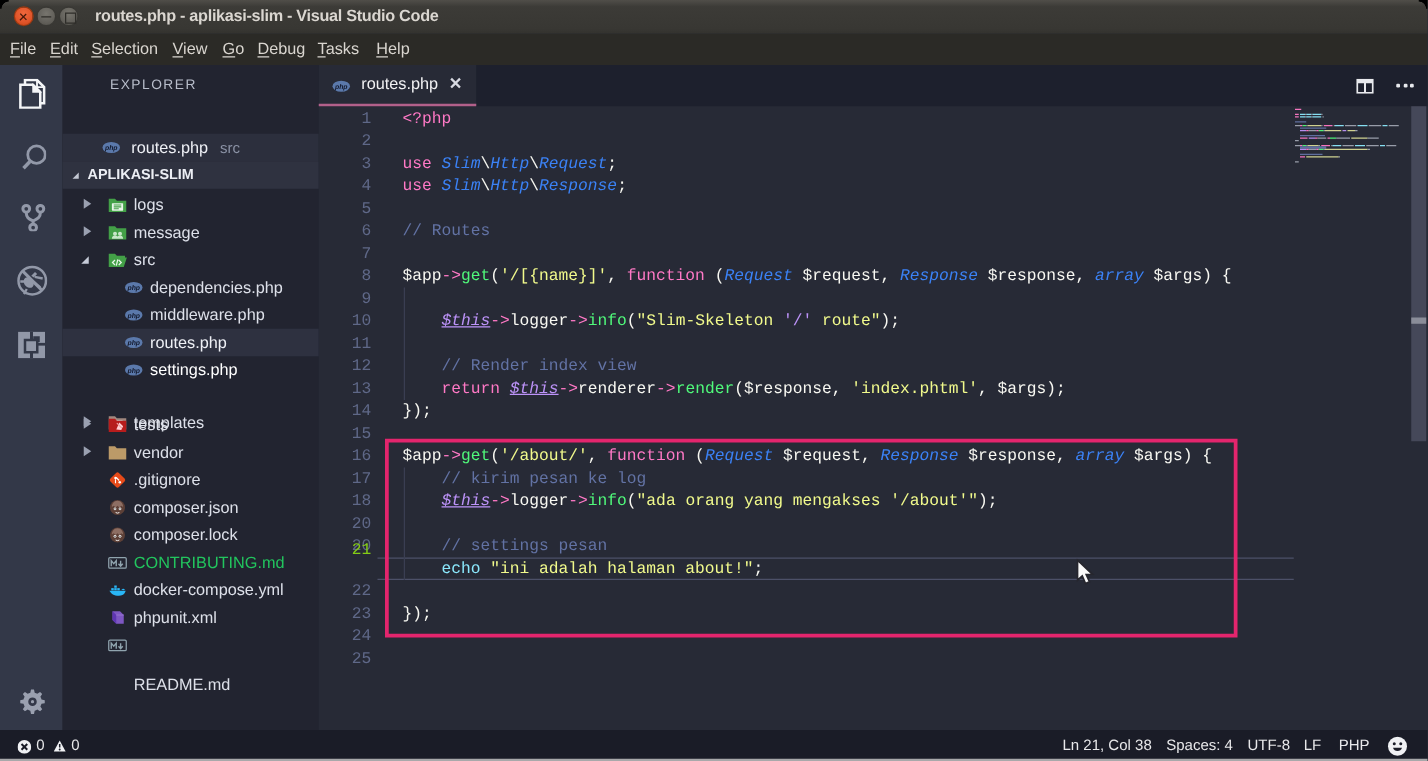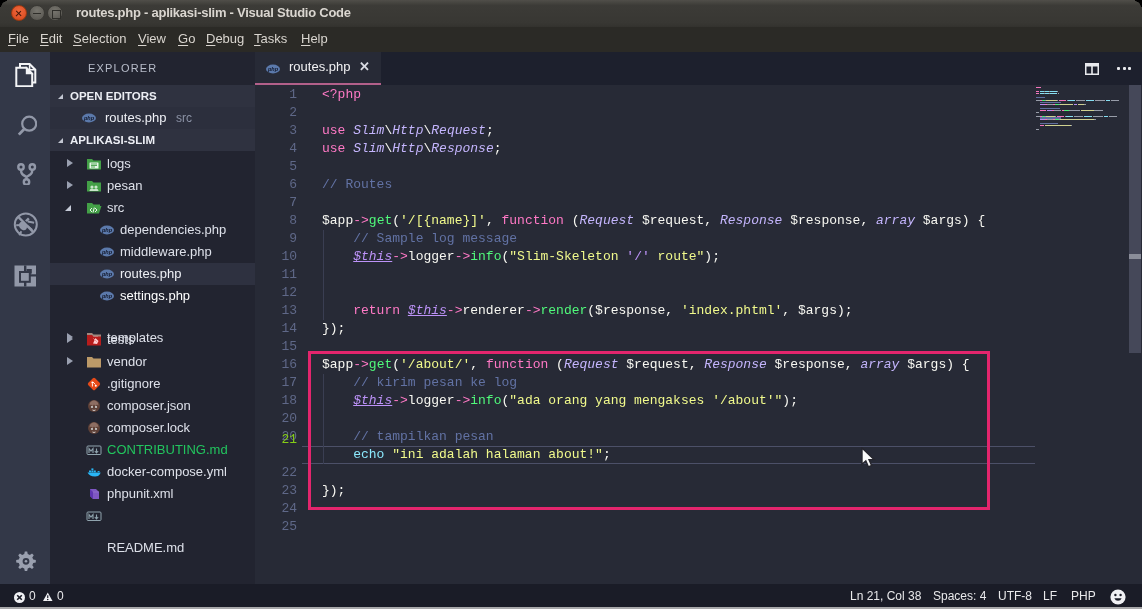--- a/index.html
+++ b/index.html
@@ -48,21 +48,21 @@
 #tabbar { position:absolute; left:0; top:0; width:887px; height:33px; background:#1d202d; }
 #tab1 { position:absolute; left:0; top:0; width:126px; height:33px; background:#272a36; border-bottom:2px solid #b2608a; }
 #tab1 .tname { position:absolute; left:34px; top:7px; color:#f1f1f3; font-size:13px; }
 #tab1 .tclose { position:absolute; left:104px; top:7px; color:#d8dae2; font-size:13px; font-weight:bold; }
 #editor { position:absolute; left:0; top:33px; width:887px; height:499px; }
 .ln { position:absolute; left:0; width:42px; height:18px; line-height:18px; font-family:"Liberation Mono",monospace; font-size:13px; color:#5f6888; text-align:right; }
 .cl { position:absolute; left:67px; height:18px; line-height:18px; font-family:"Liberation Mono",monospace; font-size:13px; color:#f8f8f2; white-space:pre; }
 .k { color:#ff79c6; }
 .f { color:#50fa7b; }
 .s { color:#f1fa8c; }
-.t { color:#c4b5fd; font-style:italic;text-align:right; }
+.t { color:#3b82f6; font-style:italic;text-align:right; }
 .v { color:#bd93f9; font-style:italic;text-decoration:underline; }
 .c { color:#6272a4; }
 .p2 { color:#bd93f9; }
 .e { color:#8be9fd; }
 #indent-guide1, #indent-guide2 { position:absolute; width:1px; background:#3a3e52; }
 #curline { position:absolute; left:47px; width:733px; height:18px; border-top:1px solid #4c5068; border-bottom:1px solid #4c5068; }
 #pinkbox { position:absolute; border:3px solid #e3256d; }
 #minimap { position:absolute; left:781px; top:0; width:92px; }
 .mm { position:absolute; height:1.2px; opacity:0.95; }
 #scrollbar { position:absolute; left:874px; top:0; width:12px; height:268px; background:#454859; }
@@ -136,24 +136,20 @@
       <rect x="16.6" y="11.3" width="6.4" height="2.2" fill="#333848"></rect>
       <rect x="7" y="9" width="9.8" height="9.8" fill="#9298a8" stroke="#333848" stroke-width="2"></rect>
     </svg>
     <svg class="abicon" style="top:497px;left:14px;" viewBox="0 0 24 24" fill="#9aa0af">
       <path d="M10.8 2.5 H13.2 L13.75 5.1 C14.5 5.3 15.2 5.6 15.85 6 L18.05 4.55 L19.75 6.25 L18.3 8.45 C18.7 9.1 19 9.8 19.2 10.55 L21.8 11.1 V13.5 L19.2 14.05 C19 14.8 18.7 15.5 18.3 16.15 L19.75 18.35 L18.05 20.05 L15.85 18.6 C15.2 19 14.5 19.3 13.75 19.5 L13.2 22.1 H10.8 L10.25 19.5 C9.5 19.3 8.8 19 8.15 18.6 L5.95 20.05 L4.25 18.35 L5.7 16.15 C5.3 15.5 5 14.8 4.8 14.05 L2.2 13.5 V11.1 L4.8 10.55 C5 9.8 5.3 9.1 5.7 8.45 L4.25 6.25 L5.95 4.55 L8.15 6 C8.8 5.6 9.5 5.3 10.25 5.1 Z M12 8.9 A3.4 3.4 0 1 0 12 15.7 A3.4 3.4 0 1 0 12 8.9" fill-rule="evenodd"></path>
         <circle cx="12" cy="12.3" r="1.3" fill="#9aa0af"></circle>
     </svg>
   </div>
   <div id="sidebar" class="abs">
     <div id="explorer-title">EXPLORER</div>
-    <div class="sechead" style="top:33px">
-        <div class="twisty"></div>
-        <div class="lbl">OPEN EDITORS</div>
-      </div>
     <div class="row" style="top:55px; background:#2c2f3d;">
       <svg class="ficon" style="left:31px" viewBox="0 0 16 16">
           <ellipse cx="8" cy="8" rx="7" ry="4.4" fill="#5b79ab"></ellipse>
           <text x="8" y="10.3" font-size="5.5" font-style="italic" font-weight="bold" fill="#12182b" text-anchor="middle" font-family="Liberation Sans">php</text>
         </svg>
       <span class="nm" style="left:55px; color:#eef0f5;">routes.php</span>
       <span class="nm" style="left:126px; color:#8b92a5; font-size:12px;">src</span>
     </div>
     <div class="sechead" style="top:77px">
         <div class="twisty"></div>
@@ -170,21 +166,21 @@
           <span class="nm" style="left:57px; color:#dde0e9;">logs</span>
         </div>
       <div class="row" style="top:123px;">
           <div class="arrow" style="left:17px;"></div>
           <svg class="ficon" style="left:36px" viewBox="0 0 16 16">
             <path d="M1 3 H6 L7.5 4.5 H15 V13.5 H1 Z" fill="#43a047"></path>
             <circle cx="6" cy="9" r="1.6" fill="#c8e6c9"></circle>
             <circle cx="10" cy="9" r="1.6" fill="#c8e6c9"></circle>
             <path d="M3.5 13 c0-1.8 1.2-2.6 2.5-2.6 s2.5 .8 2.5 2.6 M7.5 13 c0-1.8 1.2-2.6 2.5-2.6 s2.5 .8 2.5 2.6" fill="#c8e6c9"></path>
           </svg>
-          <span class="nm" style="left:57px; color:#dde0e9;">pesan</span>
+          <span class="nm" style="left:57px; color:#dde0e9;">message</span>
         </div>
       <div class="row" style="top:145px;">
           <div style="position:absolute;left:15px;top:8px;width:0;height:0;border-left:6px solid transparent;border-bottom:6px solid #c6cbd8;"></div>
           <svg class="ficon" style="left:36px" viewBox="0 0 16 16">
             <path d="M1 3 H6 L7.5 4.5 H14 V6 L15.5 6 L13 13.5 H1 Z" fill="#43a047"></path>
             <path d="M6 8 L4 10 L6 12 M9 8 L11 10 L9 12 M8.3 7.5 L7 12.5" stroke="#e8f5e9" stroke-width="1" fill="none"></path>
           </svg>
           <span class="nm" style="left:57px; color:#dde0e9;">src</span>
         </div>
       <div class="row" style="top:167px;">
@@ -355,28 +351,28 @@
       <div class="ln" style="top:346px;color:#84cc16;">21</div>
       <div class="ln" style="top:379px;color:#5f6888;">22</div>
       <div class="ln" style="top:397px;color:#5f6888;">23</div>
       <div class="ln" style="top:415px;color:#5f6888;">24</div>
       <div class="ln" style="top:433px;color:#5f6888;">25</div>
       <div class="cl" style="top:1px;"><span class="k">&lt;?php</span></div>
       <div class="cl" style="top:37px;"><span class="k">use</span> <span class="t">Slim</span>\<span class="t">Http</span>\<span class="t">Request</span>;</div>
       <div class="cl" style="top:55px;"><span class="k">use</span> <span class="t">Slim</span>\<span class="t">Http</span>\<span class="t">Response</span>;</div>
       <div class="cl" style="top:91px;"><span class="c">// Routes</span></div>
       <div class="cl" style="top:127px;">$app<span class="k">-&gt;</span><span class="f">get</span>(<span class="s">'/[{name}]'</span>, <span class="k">function</span> (<span class="t">Request</span> $request, <span class="t">Response</span> $response, <span class="t">array</span> $args) {</div>
-      <div class="cl" style="top:145px;">    <span class="c">// Sample log message</span></div>
       <div class="cl" style="top:163px;">    <span class="v">$this</span><span class="k">-&gt;</span>logger<span class="k">-&gt;</span><span class="f">info</span>(<span class="s">"Slim-Skeleton </span><span class="p2">'/'</span><span class="s"> route"</span>);</div>
+      <div class="cl" style="top:199px;">    <span class="c">// Render index view</span></div>
       <div class="cl" style="top:217px;">    <span class="k">return</span> <span class="v">$this</span><span class="k">-&gt;</span>renderer<span class="k">-&gt;</span><span class="f">render</span>($response, <span class="s">'index.phtml'</span>, $args);</div>
       <div class="cl" style="top:235px;">});</div>
       <div class="cl" style="top:271px;">$app<span class="k">-&gt;</span><span class="f">get</span>(<span class="s">'/about/'</span>, <span class="k">function</span> (<span class="t">Request</span> $request, <span class="t">Response</span> $response, <span class="t">array</span> $args) {</div>
       <div class="cl" style="top:289px;">    <span class="c">// kirim pesan ke log</span></div>
       <div class="cl" style="top:307px;">    <span class="v">$this</span><span class="k">-&gt;</span>logger<span class="k">-&gt;</span><span class="f">info</span>(<span class="s">"ada orang yang mengakses '/about'"</span>);</div>
-      <div class="cl" style="top:343px;">    <span class="c">// tampilkan pesan</span></div>
+      <div class="cl" style="top:343px;">    <span class="c">// settings pesan</span></div>
       <div class="cl" style="top:361px;">    <span class="e">echo</span> <span class="s">"ini adalah halaman about!"</span>;</div>
       <div class="cl" style="top:397px;">});</div>
       <div id="pinkbox" style="left:53px;top:266px;width:682px;height:159px;"></div>
       <div id="minimap">
           <div class="mm" style="left:0.0px;top:2.0px;width:4.9px;background:#ff79c6;"></div>
     <div class="mm" style="left:0.0px;top:5.8px;width:2.9px;background:#ff79c6;"></div>
     <div class="mm" style="left:4.0px;top:5.8px;width:4.0px;background:#8be9fd;"></div>
     <div class="mm" style="left:7.8px;top:5.8px;width:0.9px;background:#9ea3b0;"></div>
     <div class="mm" style="left:8.8px;top:5.8px;width:4.0px;background:#8be9fd;"></div>
     <div class="mm" style="left:12.7px;top:5.8px;width:0.9px;background:#9ea3b0;"></div>

